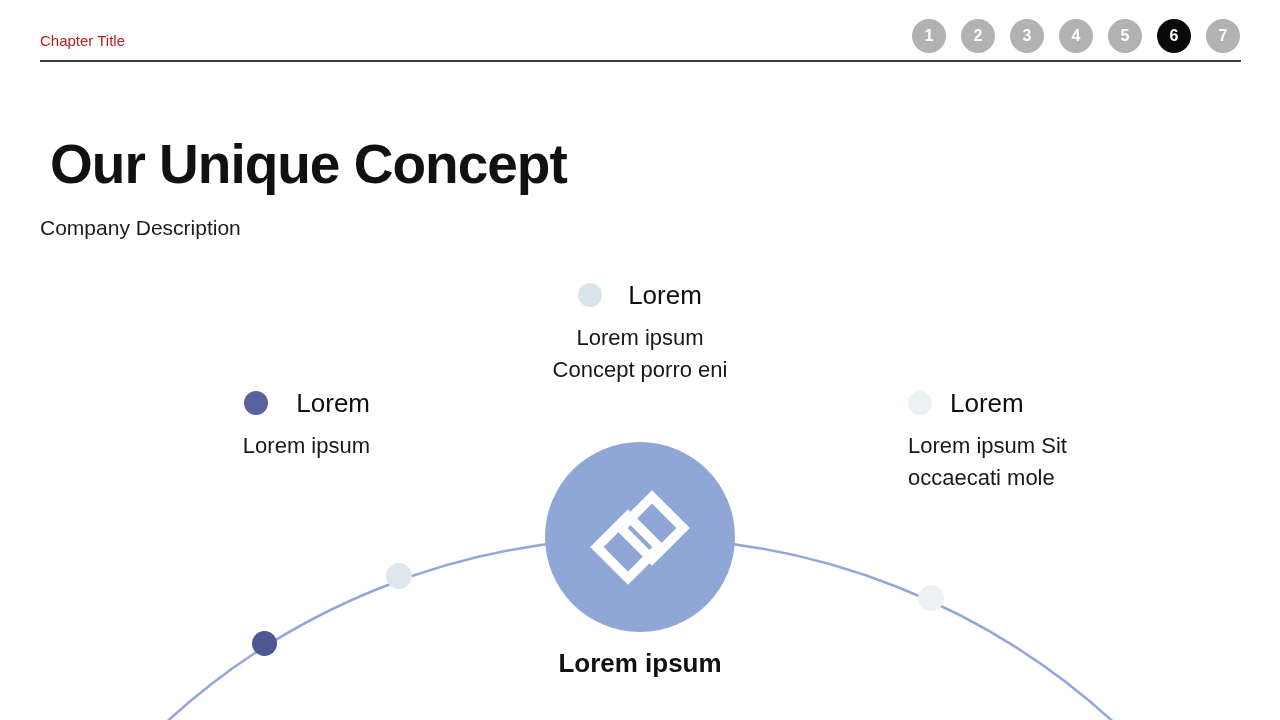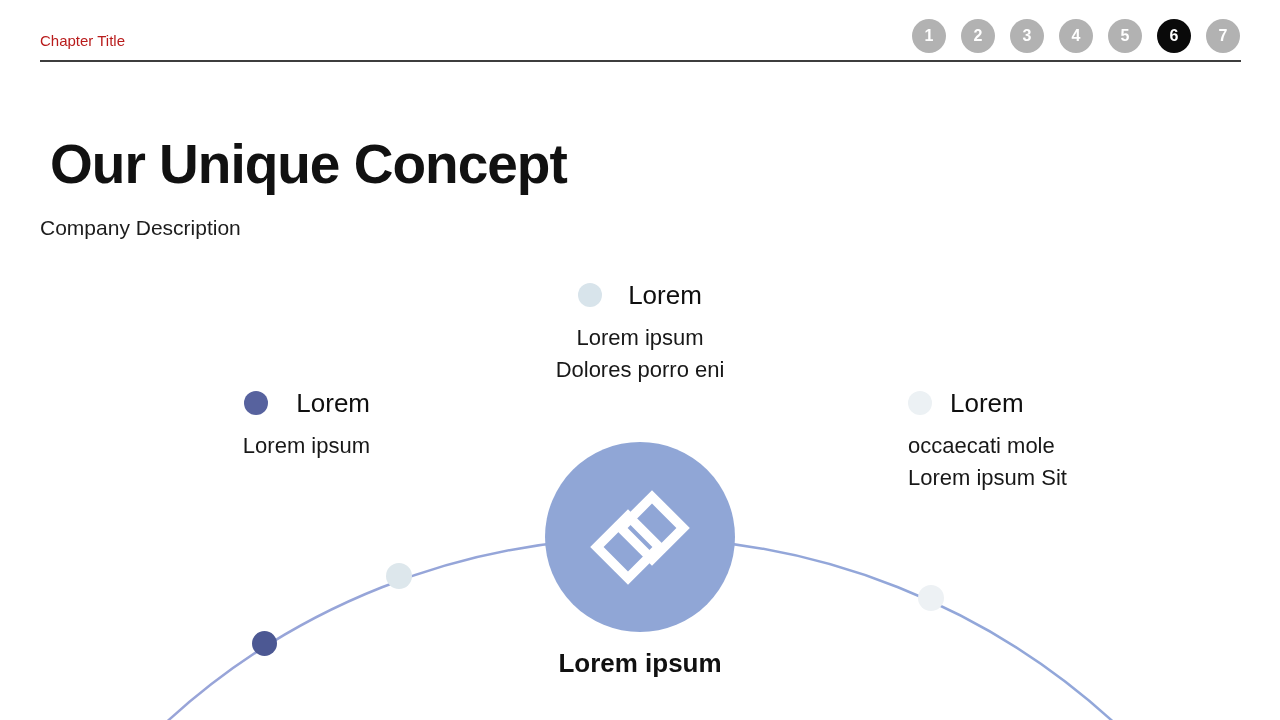--- a/index.html
+++ b/index.html
@@ -109,26 +109,26 @@
   </div>
 </div>
 
 <div class="item item-top">
   <div class="item-head">
     <span class="head-dot" style="background: rgb(216, 228, 235);"></span>
     <span class="item-heading">Lorem</span>
   </div>
   <div class="item-body">
     <div>Lorem ipsum</div>
-    <div>Dolores porro eni</div>
+    <div>Concept porro eni</div>
   </div>
 </div>
 
 <div class="item item-right">
   <div class="item-head">
     <span class="head-dot" style="background: rgb(236, 241, 244);"></span>
     <span class="item-heading">Lorem</span>
   </div>
   <div class="item-body">
+    <div>Lorem ipsum Sit</div>
     <div>occaecati mole</div>
-    <div>Lorem ipsum Sit</div>
   </div>
 </div>
 
 </body></html>

